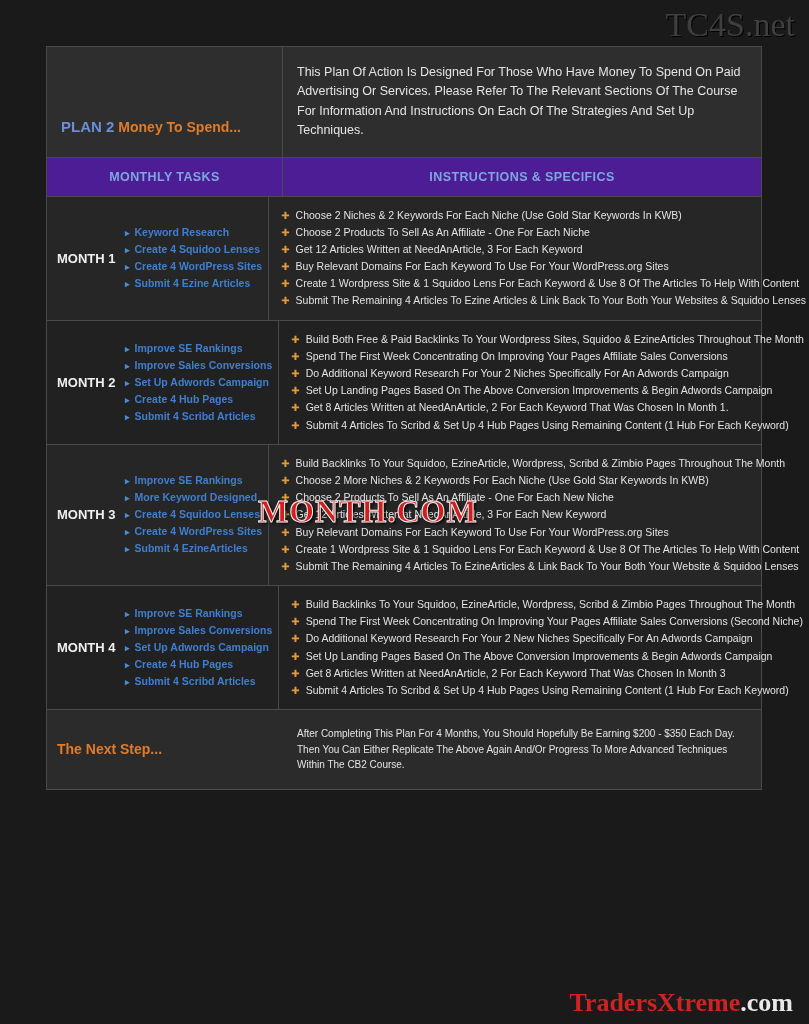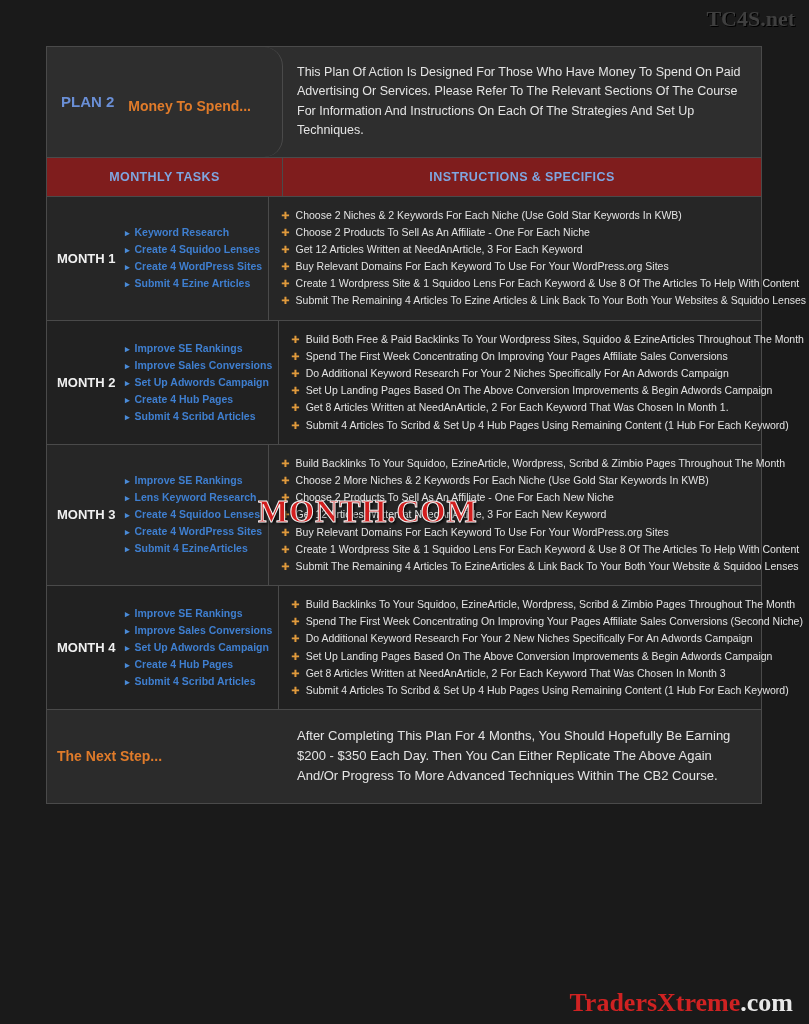--- a/index.html
+++ b/index.html
@@ -16,22 +16,22 @@
     width: 809px;
     height: 1024px;
     background: #1a1a1a;
   }
   
   .wm-top {
     position: absolute;
     top: 6px;
     right: 14px;
     font-family: "Liberation Serif", serif;
-    font-weight: bold;
-    font-size: 22px;
+    font-weight: normal;
+    font-size: 34px;
     color: #3f3f3f;
     letter-spacing: 0px;
     text-shadow: 1px 1px 0 #000;
   }
   .wm-bottom {
     position: absolute;
     bottom: 6px;
     right: 16px;
     font-family: "Liberation Serif", serif;
     font-weight: bold;
@@ -68,24 +68,23 @@
   .hdr-row {
     display: flex;
     background: #2e2e2e;
     border-bottom: 1px solid #4a4a4a;
   }
   .hdr-left {
     width: 236px;
     box-sizing: border-box;
     padding: 22px 10px 22px 14px;
     display: flex;
-    align-items: center;
-    gap: 14px;
+    align-items: flex-end;
+    gap: 4px;
     border-right: 1px solid #4a4a4a;
-    border-radius: 19px;
   }
   .plan-label {
     color: #6a8fd6;
     font-weight: bold;
     font-size: 15px;
     white-space: nowrap;
   }
   .money-label {
     color: #e07b2a;
     font-weight: bold;
@@ -96,21 +95,21 @@
   .hdr-right {
     flex: 1;
     padding: 16px 14px 16px 14px;
     color: #e4e4e4;
     font-size: 12.5px;
     line-height: 1.55;
   }
 
   .colhdr-row {
     display: flex;
-    background: #7f1d1d;
+    background: #4c1d95;
     border-bottom: 1px solid #4a4a4a;
   }
   .colhdr-left {
     width: 236px;
     box-sizing: border-box;
     border-right: 1px solid #4a4a4a;
     text-align: center;
     padding: 12px 4px;
     color: #7fa6e0;
     font-weight: bold;
@@ -191,21 +190,21 @@
   }
   .foot-title {
     color: #e07b2a;
     font-weight: bold;
     font-size: 14px;
   }
   .foot-right {
     flex: 1;
     padding: 0 14px 0 14px;
     color: #e4e4e4;
-    font-size: 13px;
+    font-size: 10px;
     line-height: 1.55;
   }
 </style>
 </head>
 <body>
 
 <div class="page">
 
   <div class="wm-top">TC4S.net</div>
 
@@ -331,21 +330,21 @@
     <div class="month-row">
       <div class="m-left">
         <div class="m-name">MONTH 3</div>
         <div class="m-tasks">
           <div class="task">
               <span class="arrow">▸</span>
               <span>Improve SE Rankings</span>
             </div>
           <div class="task">
               <span class="arrow">▸</span>
-              <span>Lens Keyword Research</span>
+              <span>More Keyword Designed</span>
             </div>
           <div class="task">
               <span class="arrow">▸</span>
               <span>Create 4 Squidoo Lenses</span>
             </div>
           <div class="task">
               <span class="arrow">▸</span>
               <span>Create 4 WordPress Sites</span>
             </div>
           <div class="task">

